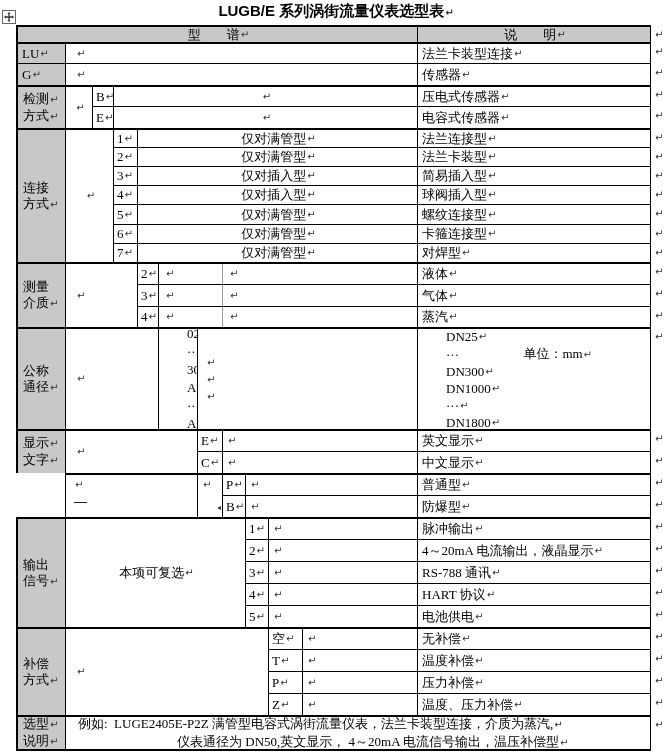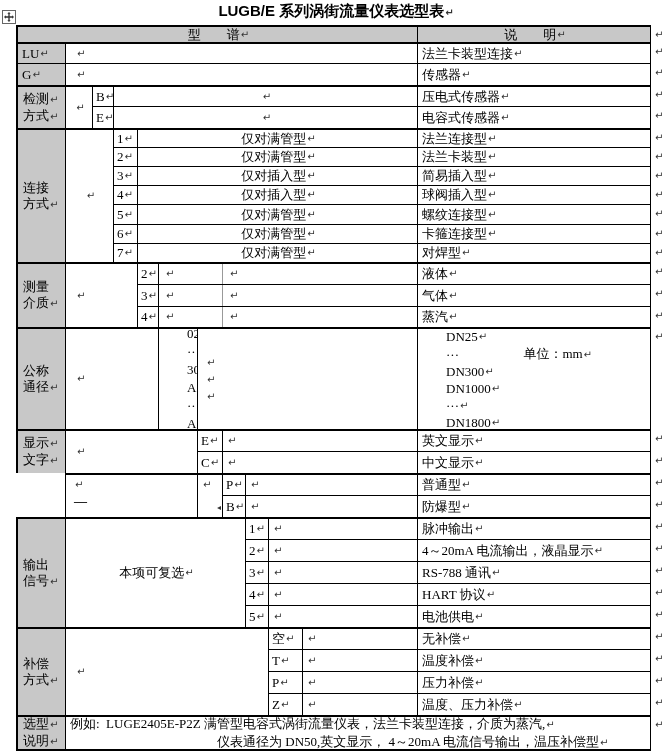--- a/index.html
+++ b/index.html
@@ -29,21 +29,21 @@
   .label{flex-direction:column;align-items:flex-start;justify-content:center;padding-left:5px;line-height:16px;}
   .code{padding-left:3px;}
   .lh17{line-height:17px;padding-left:28px;}
   .np{border:none;align-items:flex-start;padding:2px 0 0 3px;background:transparent;}
   .dash{font-weight:bold;letter-spacing:1px;}
   .pad2cell{position:relative;align-items:flex-start;padding-top:2px;}
   .smallarrow{position:absolute;right:1px;bottom:1px;font-size:8px;color:#333;font-family:"DejaVu Sans",sans-serif;}
   .unit{margin-left:auto;margin-right:58px;}
   .dline{display:flex;width:100%;align-items:flex-end;}
   .exline1{padding-left:4px;}
-  .exline2{padding-left:103px;margin-left:48px;}
+  .exline2{padding-left:103px;}
   .mm1{width:64px;border-right:1px solid #999;align-self:stretch;display:flex;align-items:center;padding-left:6px;box-sizing:border-box;}
   .mm2{flex:1;display:flex;align-items:center;padding-left:6px;}
 </style>
 </head>
 <body>
 
 <div id="page">
 
   <div id="movehandle">
     <svg width="10" height="10" viewBox="0 0 12 12">
@@ -207,21 +207,21 @@
     <div class="cell" style="grid-area:28/11/29/12"><span class="pc">↵</span></div>
     <div class="cell rb" style="grid-area:28/12/29/13"><span>压力补偿</span><span class="pc">↵</span></div>
     <div class="cell code" style="grid-area:29/10/30/11"><span>Z</span><span class="pc">↵</span></div>
     <div class="cell" style="grid-area:29/11/30/12"><span class="pc">↵</span></div>
     <div class="cell rb" style="grid-area:29/12/30/13"><span>温度、压力补偿</span><span class="pc">↵</span></div>
 
     <div class="cell g label ol bb tb" style="grid-area:30/1/31/2">
       <span><span>选型</span><span class="pc">↵</span></span>
       <span><span>说明</span><span class="pc">↵</span></span>
     </div>
-    <div class="cell col rb bb tb" style="grid-area:30/2/31/13;padding-left:0;line-height:17px">
+    <div class="cell col rb bb tb" style="grid-area:30/2/31/13;padding-left:8px;line-height:17px">
       <span class="exline1"><span>例如:  LUGE2405E-P2Z 满管型电容式涡街流量仪表，法兰卡装型连接，介质为蒸汽,</span><span class="pc">↵</span></span>
       <span class="exline2"><span>仪表通径为 DN50,英文显示， 4～20mA 电流信号输出，温压补偿型</span><span class="pc">↵</span></span>
     </div>
 
     <div class="cell np" style="grid-area:1/13/2/14"><span class="pc">↵</span></div>
     <div class="cell np" style="grid-area:2/13/3/14"><span class="pc">↵</span></div>
     <div class="cell np" style="grid-area:3/13/4/14"><span class="pc">↵</span></div>
     <div class="cell np" style="grid-area:4/13/5/14"><span class="pc">↵</span></div>
     <div class="cell np" style="grid-area:5/13/6/14"><span class="pc">↵</span></div>
     <div class="cell np" style="grid-area:6/13/7/14"><span class="pc">↵</span></div>

